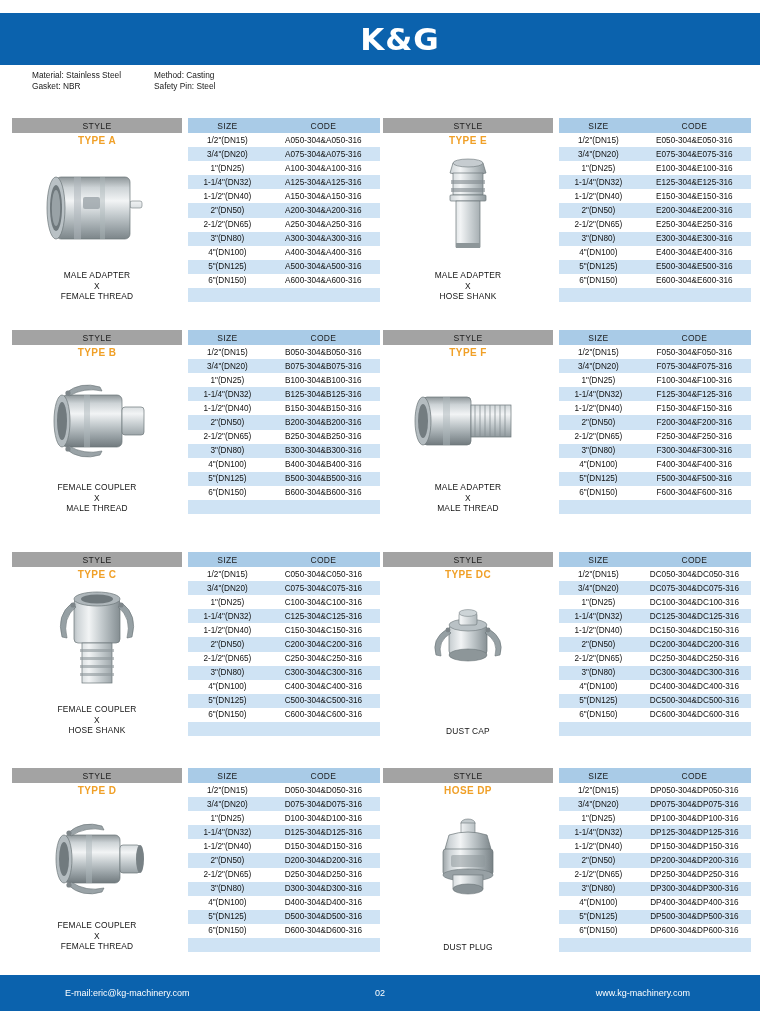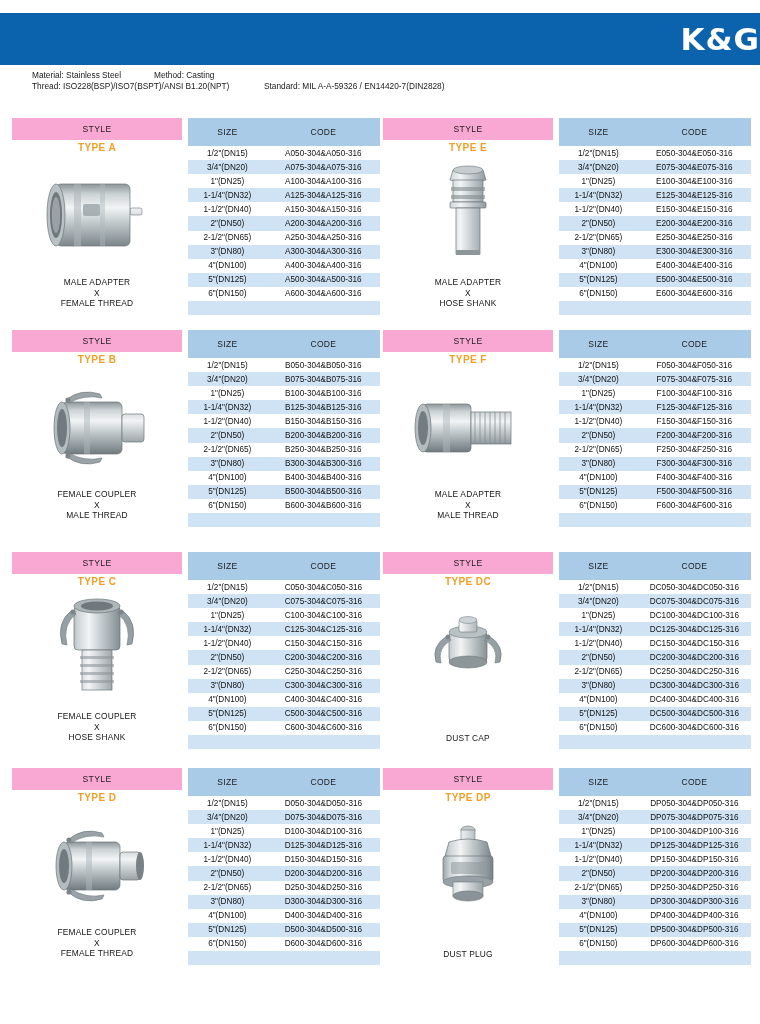--- a/index.html
+++ b/index.html
@@ -8,21 +8,21 @@
     background: #ffffff;
     font-family: "Liberation Sans", sans-serif;
     overflow: hidden;
   }
   .page { position: relative; width: 760px; height: 1024px; background: #fff; }
 
   
   .header {
     position: absolute; left: 0; top: 13px; width: 760px; height: 52px;
     background: #0b62ad;
-    display: flex; align-items: center; justify-content: flex-end;
+    display: flex; align-items: center; justify-content: center;
   }
   .logo {
     margin-left: 40px;
     color: #ffffff;
     font-size: 31px;
     font-weight: bold;
     letter-spacing: 1px;
     font-family: "DejaVu Sans", sans-serif;
   }
   .header-title {
@@ -54,21 +54,21 @@
   .row1 { top: 118px; }
   .row2 { top: 330px; }
   .row3 { top: 552px; }
   .row4 { top: 768px; }
 
   .section-inner { display: flex; gap: 6px; }
 
   
   .pane-style { width: 170px; position: relative; }
   .style-head {
-    height: 22px; background: #f9a8d4;
+    height: 15px; background: #a3a3a3;
     display: flex; align-items: center; justify-content: center;
     font-size: 8.6px; color: #1c1c1c; letter-spacing: 0.4px;
   }
   .type-label {
     height: 15px;
     display: flex; align-items: center; justify-content: center;
     font-size: 10px; color: #f0a028; font-weight: bold; letter-spacing: 0.4px;
   }
   .product-img {
     height: 118px; width: 100%;
@@ -81,21 +81,21 @@
   .caption-single { margin-top: 26px; }
 
   
   .pane-table { width: 192px; }
   table.spec-table {
     width: 100%; border-collapse: collapse; table-layout: fixed;
   }
   table.spec-table th {
     background: #a9cbe7; color: #1c1c1c;
     font-size: 8.5px; font-weight: normal;
-    height: 28px; letter-spacing: 0.3px;
+    height: 15px; letter-spacing: 0.3px;
   }
   table.spec-table td {
     font-size: 8.2px; color: #111; height: 14.1px;
     text-align: center; white-space: nowrap;
   }
   table.spec-table tr.alt td { background: #cfe3f4; }
   table.spec-table tr.tail td { background: #cfe3f4; height: 14.1px; }
   .col-size { width: 41%; }
   .col-code { width: 59%; }
 
@@ -121,22 +121,22 @@
   <div class="header">
     <div class="logo">K&amp;G</div>
   </div>
 
   <div class="specs">
     <div class="spec-row">
       <span class="spec-c1">Material: Stainless Steel</span>
       <span class="spec-c2">Method: Casting</span>
     </div>
     <div class="spec-row">
-      <span class="spec-c3" style="width:232px">Thread: ISO228(BSP)/ISO7(BSPT)/ANSI B1.20(NPT)</span>
-      <span class="spec-c3">Standard:  MIL A-A-59326 / EN14420-7(DIN2828)</span>
+      <span class="spec-c1">Gasket: NBR</span>
+      <span class="spec-c2">Safety Pin: Steel</span>
     </div>
   </div>
 
   <div class="section col-left  row1">
       <div class="section-inner">
         <div class="pane-style">
           <div class="style-head">STYLE</div>
           <div class="type-label">TYPE A</div>
           <div class="product-img">
             <svg class="art" width="150" height="112" viewBox="0 0 150 112">
@@ -838,21 +838,21 @@
               </tr>
             </tbody>
           </table>
         </div>
       </div>
     </div>
   <div class="section col-right row4">
       <div class="section-inner">
         <div class="pane-style">
           <div class="style-head">STYLE</div>
-          <div class="type-label">TYPE DP</div>
+          <div class="type-label">HOSE DP</div>
           <div class="product-img">
             <svg class="art" width="150" height="112" viewBox="0 0 150 112">
               <defs>
                 <linearGradient id="gdp" x1="48" y1="0" x2="102" y2="0" gradientUnits="userSpaceOnUse">
                   <stop offset="0" stop-color="#8e9699"></stop>
                   <stop offset="0.16" stop-color="#cdd3d6"></stop>
                   <stop offset="0.36" stop-color="#f2f4f5"></stop>
                   <stop offset="0.58" stop-color="#c3cacd"></stop>
                   <stop offset="0.80" stop-color="#97a0a4"></stop>
                   <stop offset="1" stop-color="#717a7e"></stop>
@@ -932,14 +932,19 @@
               <tr class="tail">
                 <td></td>
                 <td></td>
               </tr>
             </tbody>
           </table>
         </div>
       </div>
     </div>
 
+  <div class="footer">
+    <span class="footer-email">E-mail:eric@kg-machinery.com</span>
+    <span class="footer-page">02</span>
+    <span class="footer-web">www.kg-machinery.com</span>
+  </div>
 
 </div>
 
 </body></html>

